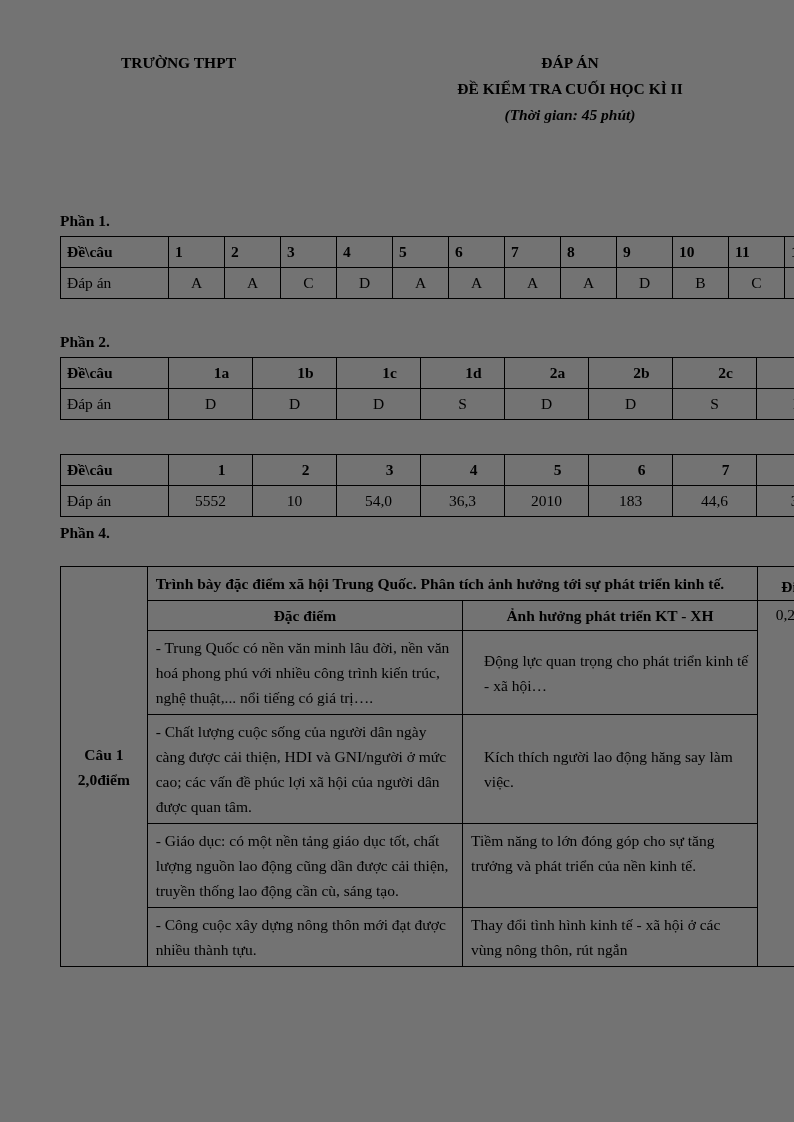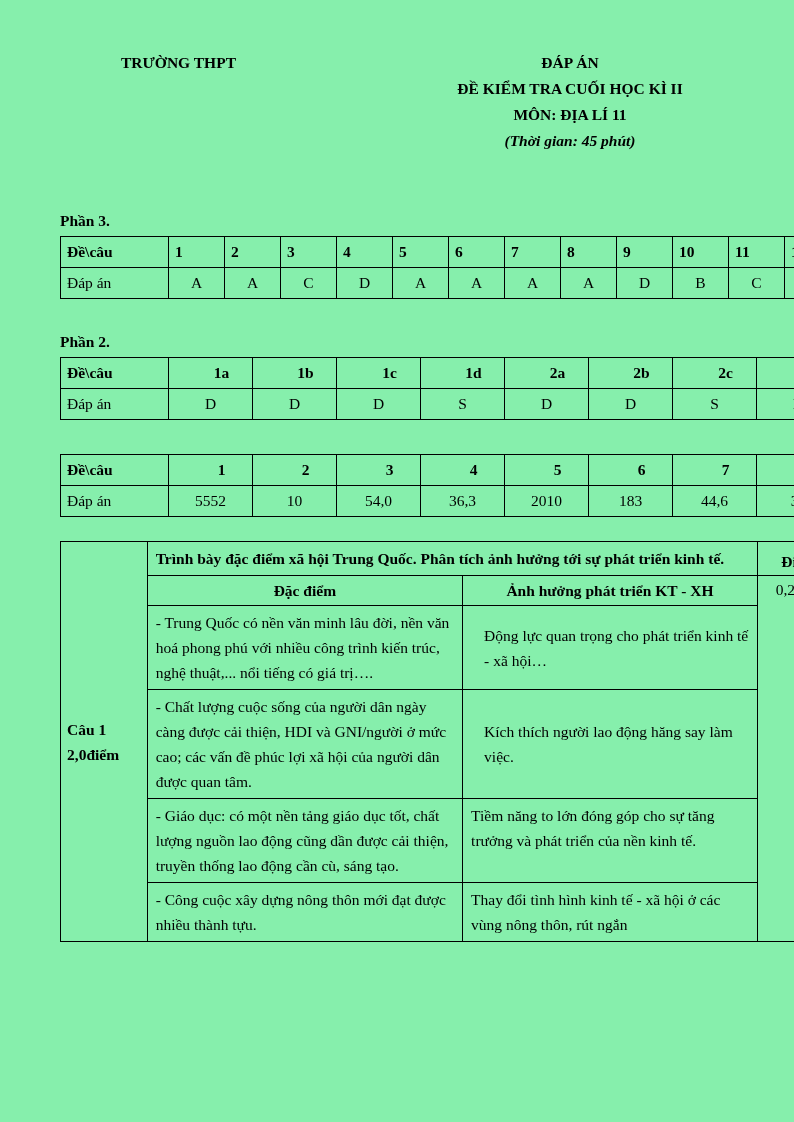--- a/index.html
+++ b/index.html
@@ -5,21 +5,21 @@
   html, body { margin: 0; padding: 0; }
   body {
     background: #ffffff;
     font-family: "Liberation Serif", serif;
     color: #000;
   }
   .page {
     position: relative;
     width: 794px;
     height: 1122px;
-    background: #86efac;
+    background: #737373;
     overflow: hidden;
   }
   .school {
     position: absolute;
     left: 121px;
     top: 54px;
     font-size: 15.5px;
     font-weight: bold;
   }
   .title-block {
@@ -66,20 +66,21 @@
   .a-left   { text-align: left; }
 
   .big { margin-top: 24px; }
   .big td { vertical-align: top; }
   .col-q { width: 75px; }
   .col-f { width: 273px; }
   .col-i { width: 255px; }
   .col-s { width: 72px; }
   .qcell {
     vertical-align: middle !important;
+    text-align: center;
     font-weight: bold;
     line-height: 25px;
   }
   .title-cell {
     font-weight: bold;
     line-height: 25px;
     padding: 4px 8px;
   }
   .score-h {
     font-weight: bold;
@@ -107,27 +108,26 @@
 </style>
 </head>
 <body>
 
 <div class="page">
 
   <div class="school">TRƯỜNG THPT</div>
   <div class="title-block">
     <div class="ln ln-b">ĐÁP ÁN</div>
     <div class="ln ln-b">ĐỀ KIỂM TRA CUỐI HỌC KÌ II</div>
-    <div class="ln ln-b">MÔN: ĐỊA LÍ 11</div>
     <div class="ln ln-bi">(Thời gian: 45 phút)</div>
   </div>
 
   <div class="content">
 
-    <div class="part-label">Phần 3.</div>
+    <div class="part-label">Phần 1.</div>
     <table class="anskey">
       <colgroup>
           <col class="c-first">
           <col>
           <col>
           <col>
           <col>
           <col>
           <col>
           <col>
@@ -246,20 +246,21 @@
           <td class="a-center">2010</td>
           <td class="a-center">183</td>
           <td class="a-center">44,6</td>
           <td class="a-center">33</td>
         </tr>
       </tbody>
         </table>
     </div>
 
     <div class="sec4">
+      <div class="part-label">Phần 4.</div>
       <table class="big">
         <colgroup>
             <col class="col-q">
             <col class="col-f">
             <col class="col-i">
             <col class="col-s">
           </colgroup>
         <tbody>
             <tr>
           <td class="qcell" rowspan="6">

